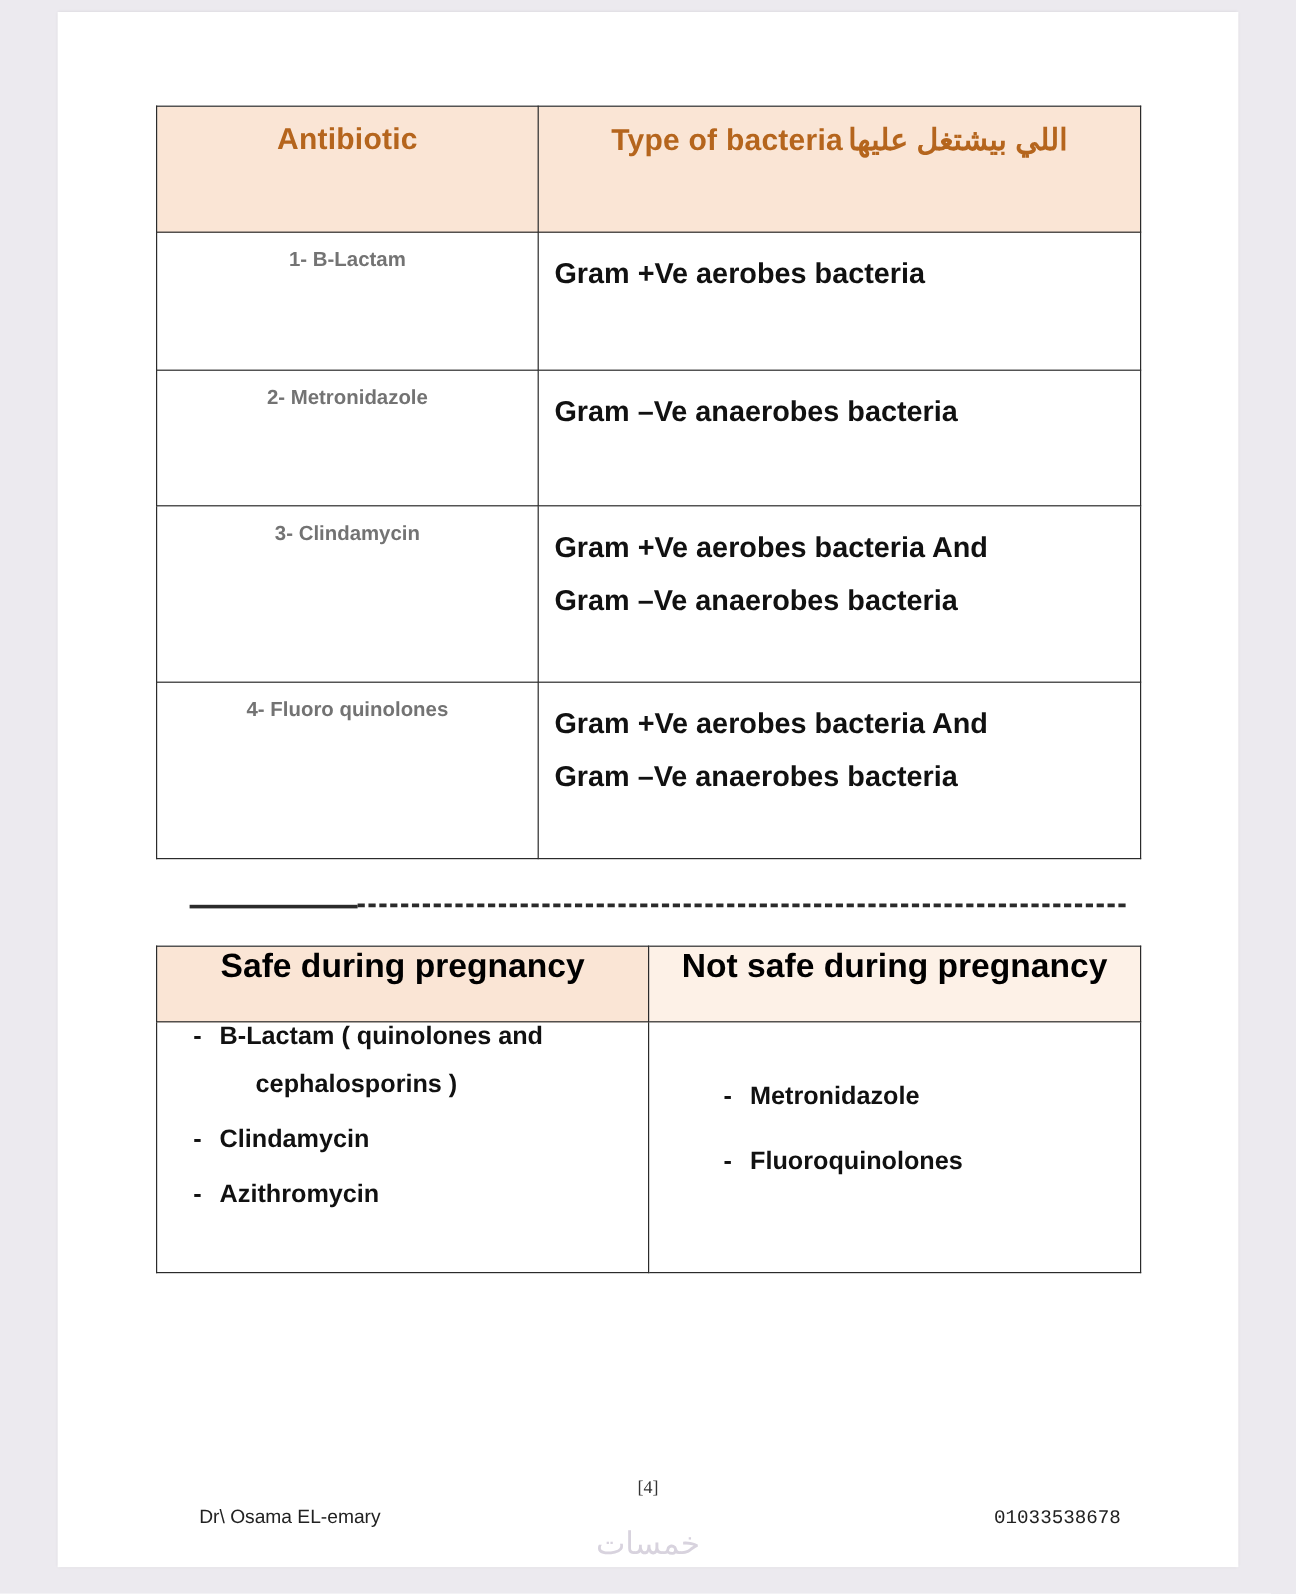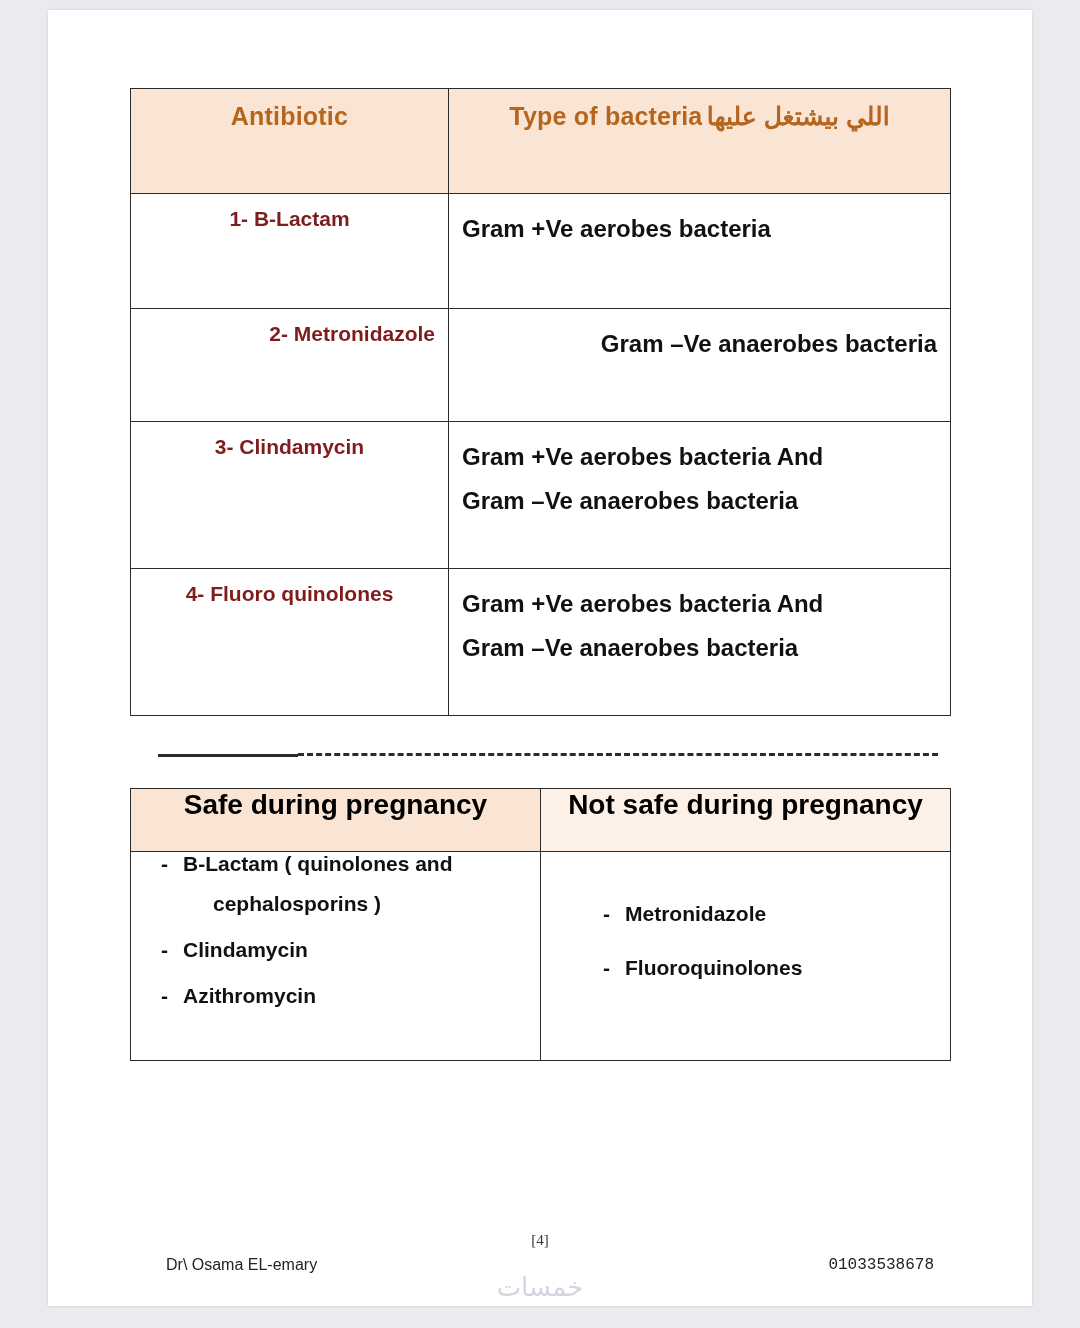--- a/index.html
+++ b/index.html
@@ -45,35 +45,35 @@
   .t1-head-text {
     color: #b5651d;
     font-size: 25px;
     font-weight: bold;
     letter-spacing: .2px;
   }
   .t1-col-a { width: 318px; }
   .t1-col-b { width: 502px; }
 
   .cell-ab {
-    font-size: 21px;
-    font-weight: bold;
-    color: #7f1d1d;
+    font-size: 17px;
+    font-weight: bold;
+    color: #737373;
     text-align: center;
     padding: 14px 10px 10px 10px;
   }
   .cell-b {
     font-size: 24px;
     font-weight: bold;
     color: #111;
     padding: 14px 0 10px 10px;
     line-height: 1.85;
   }
   .h-1 { height: 88px; }
-  .h-2 { height: 86px; text-align: right; }
+  .h-2 { height: 86px; }
   .h-3 { height: 120px; }
 
   
   .divider-wrap {
     position: absolute;
     left: 82px;
     top: 726px;
     width: 820px;
     height: 36px;
   }

